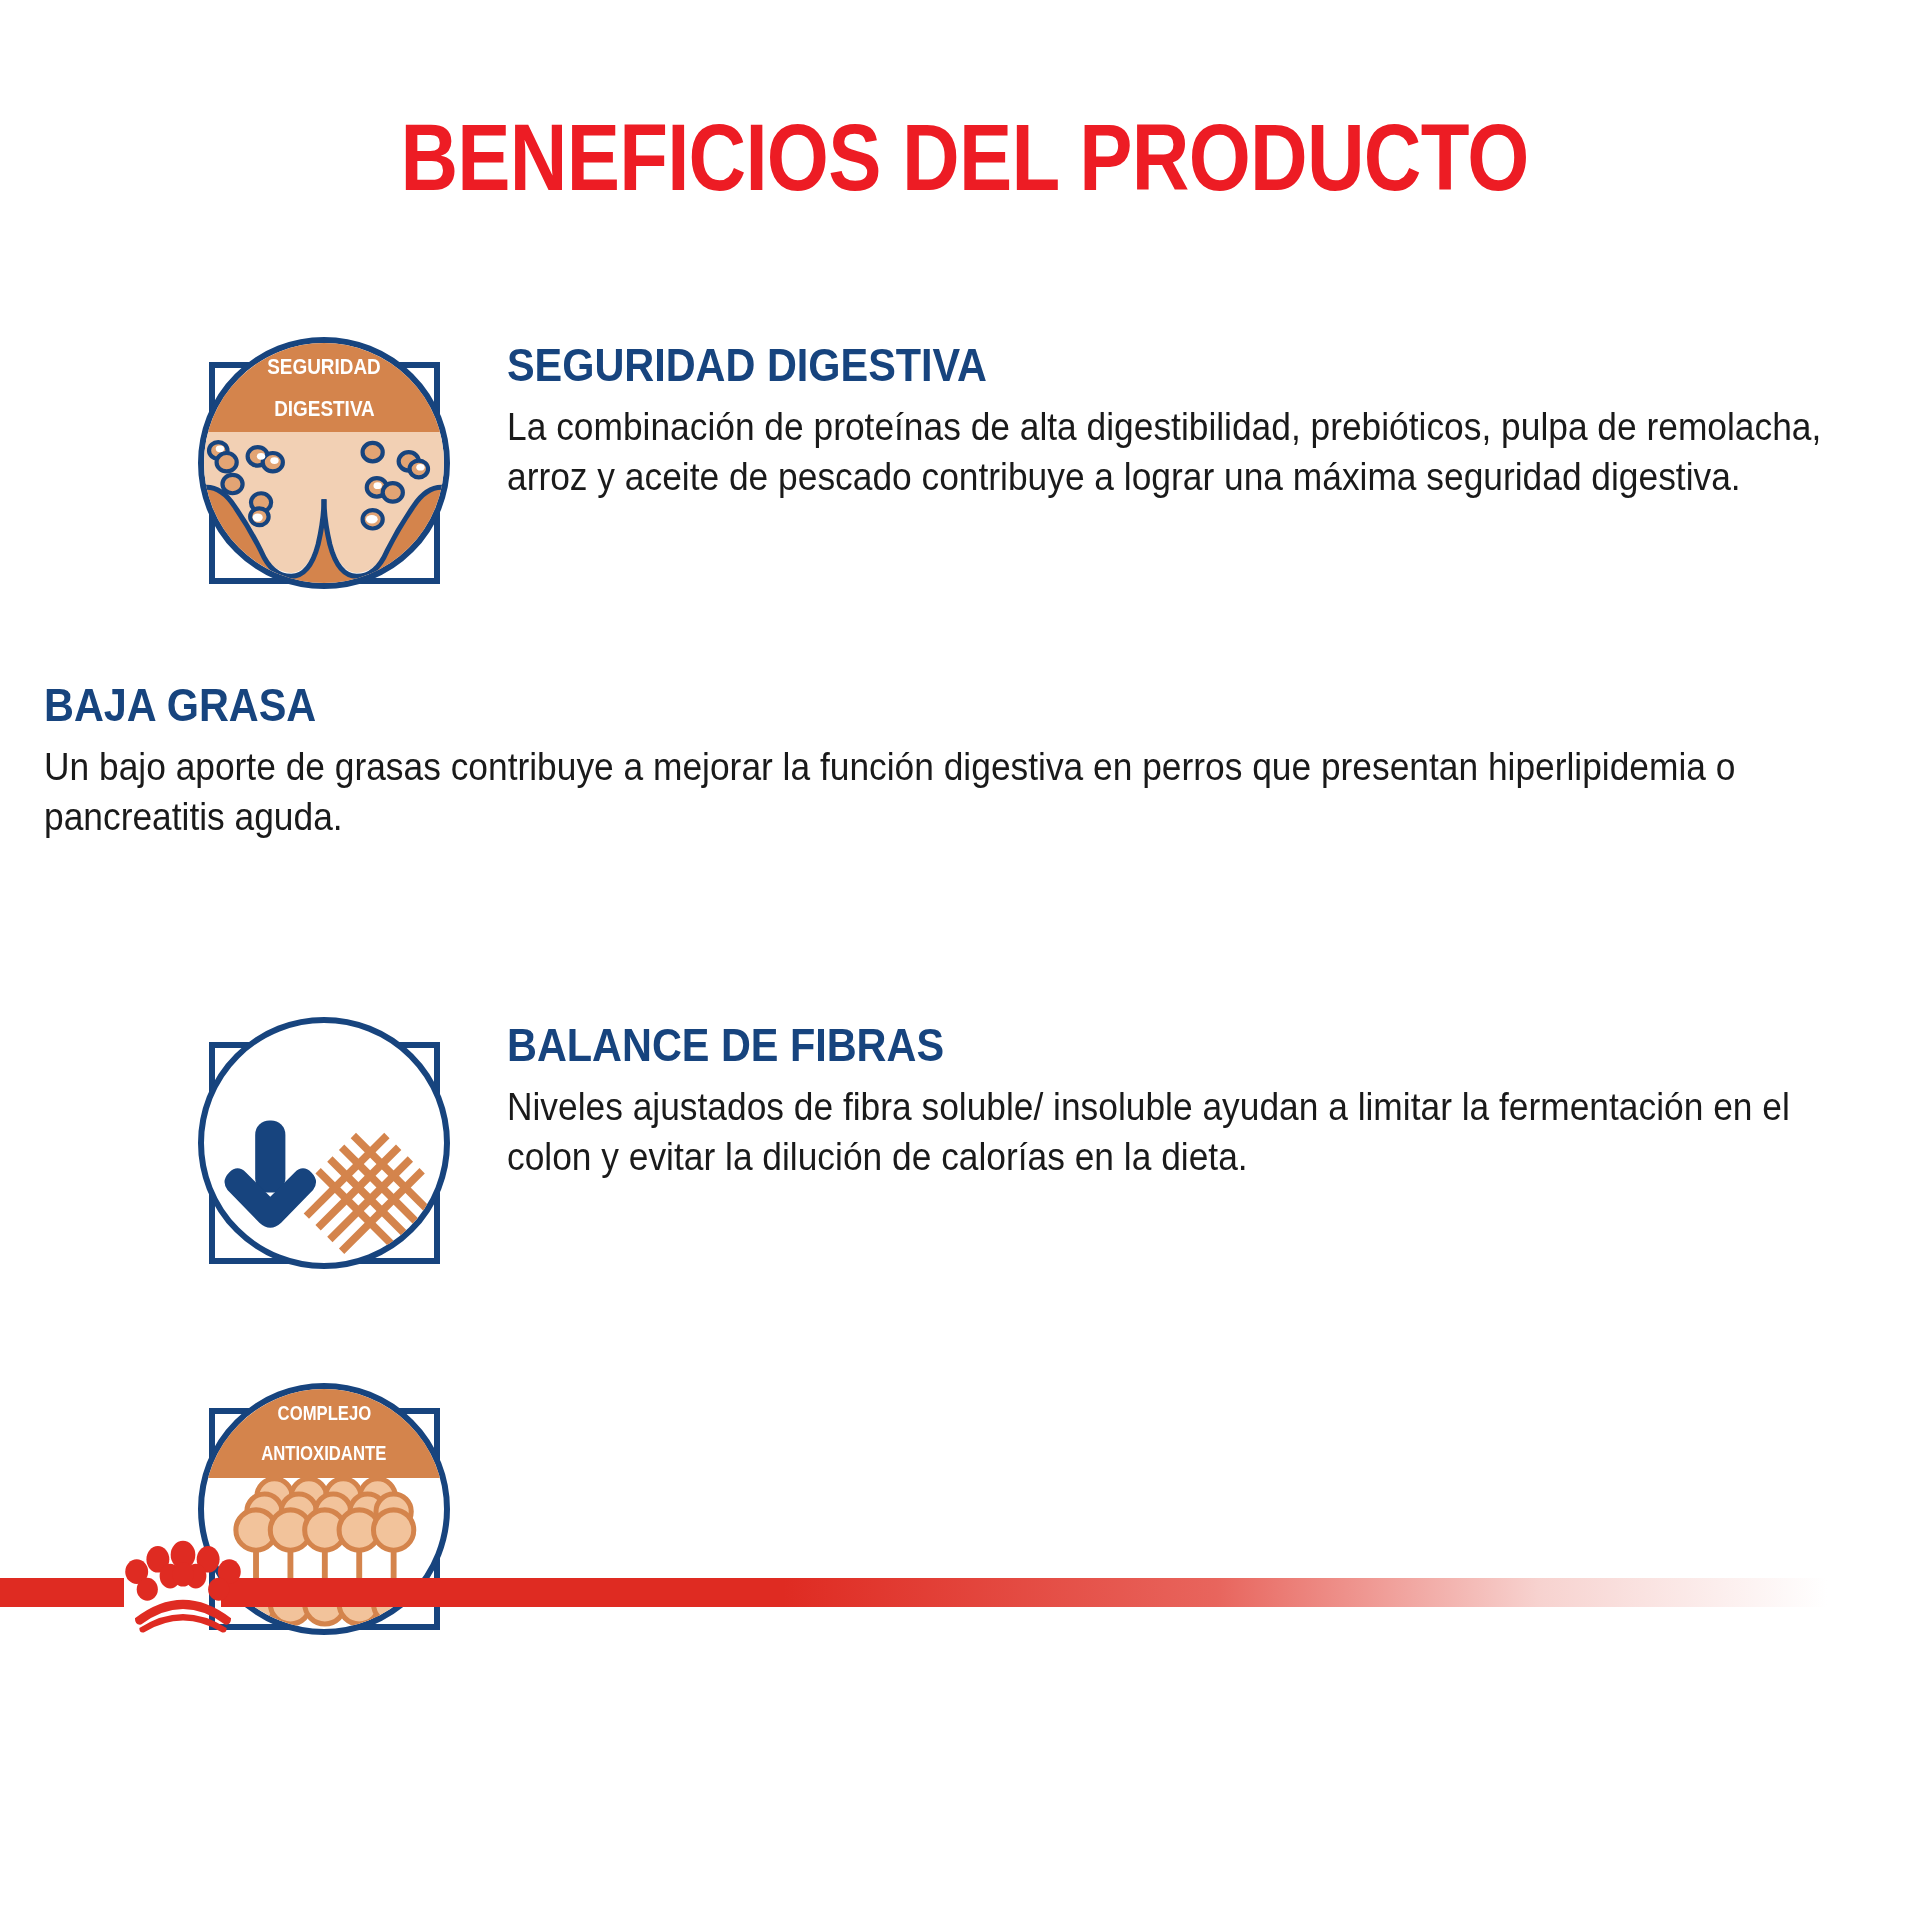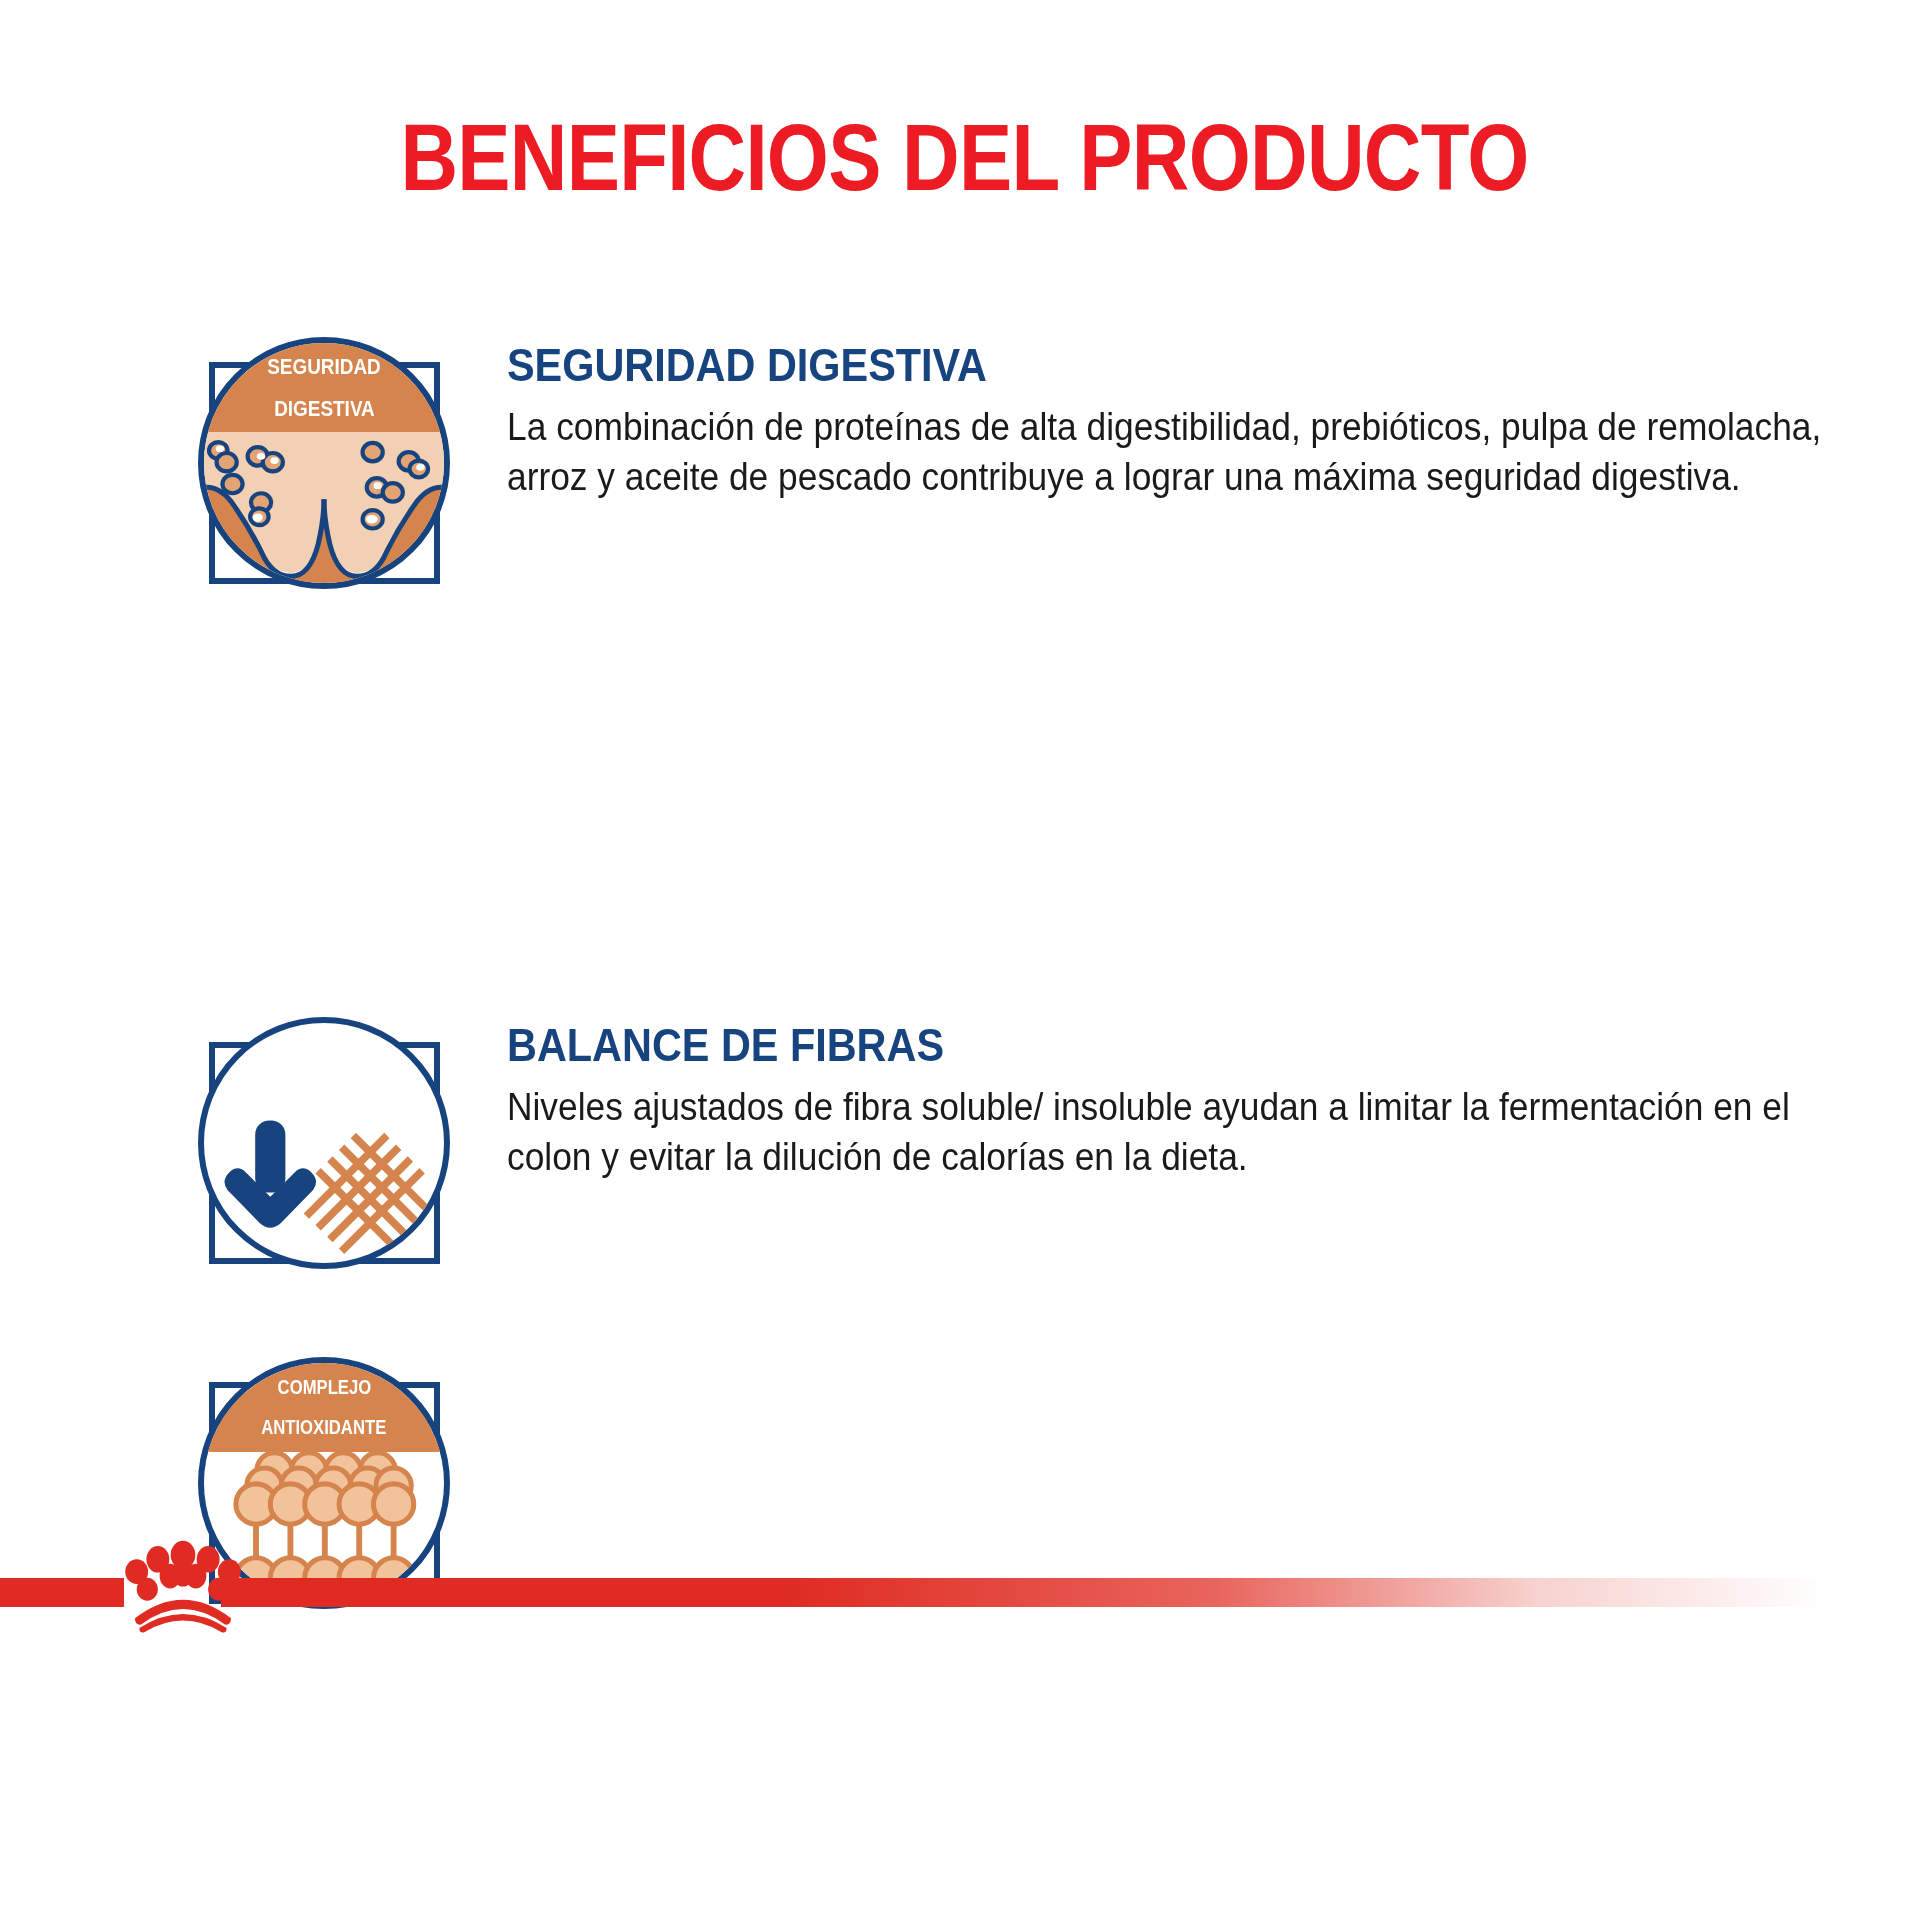--- a/index.html
+++ b/index.html
@@ -24,21 +24,21 @@
     letter-spacing:-0.9px;
     transform:scaleX(0.84);
     transform-origin:center top;
     white-space:nowrap;
     line-height:1.0;
   }
 
   
   .rows { position:absolute; left:0; top:337px; width:1929px; }
   .row { position:relative; display:flex; align-items:flex-start; height:340px; }
-  .row:last-child { height:291px; }
+  .row:last-child { height:291px;align-items:flex-end; }
 
   .icon-wrap {
     position:relative;
     width:265px; height:265px;
     margin-left:198px;
     flex:0 0 265px;
   }
   
   .frame {
     position:absolute;
@@ -169,20 +169,24 @@
           </div>
         </div>
       </div>
       <div class="txt">
         <div class="h">SEGURIDAD DIGESTIVA</div>
         <div class="p">La combinación de proteínas de alta digestibilidad, prebióticos, pulpa de remolacha, arroz y aceite de pescado contribuye a lograr una máxima seguridad digestiva.</div>
       </div>
     </div>
 
     <div class="row">
+      <div class="txt">
+        <div class="h">BAJA GRASA</div>
+        <div class="p">Un bajo aporte de grasas contribuye a mejorar la función digestiva en perros que presentan hiperlipidemia o pancreatitis aguda.</div>
+      </div>
     </div>
 
     <div class="row">
       <div class="icon-wrap">
         <div class="frame"></div>
         <div class="circ">
           <div class="circ-inner">
             <svg class="art" viewBox="0 0 286 185">
               <g fill="#17447E">
                 <rect x="61" y="10" width="36" height="86" rx="17"></rect>

